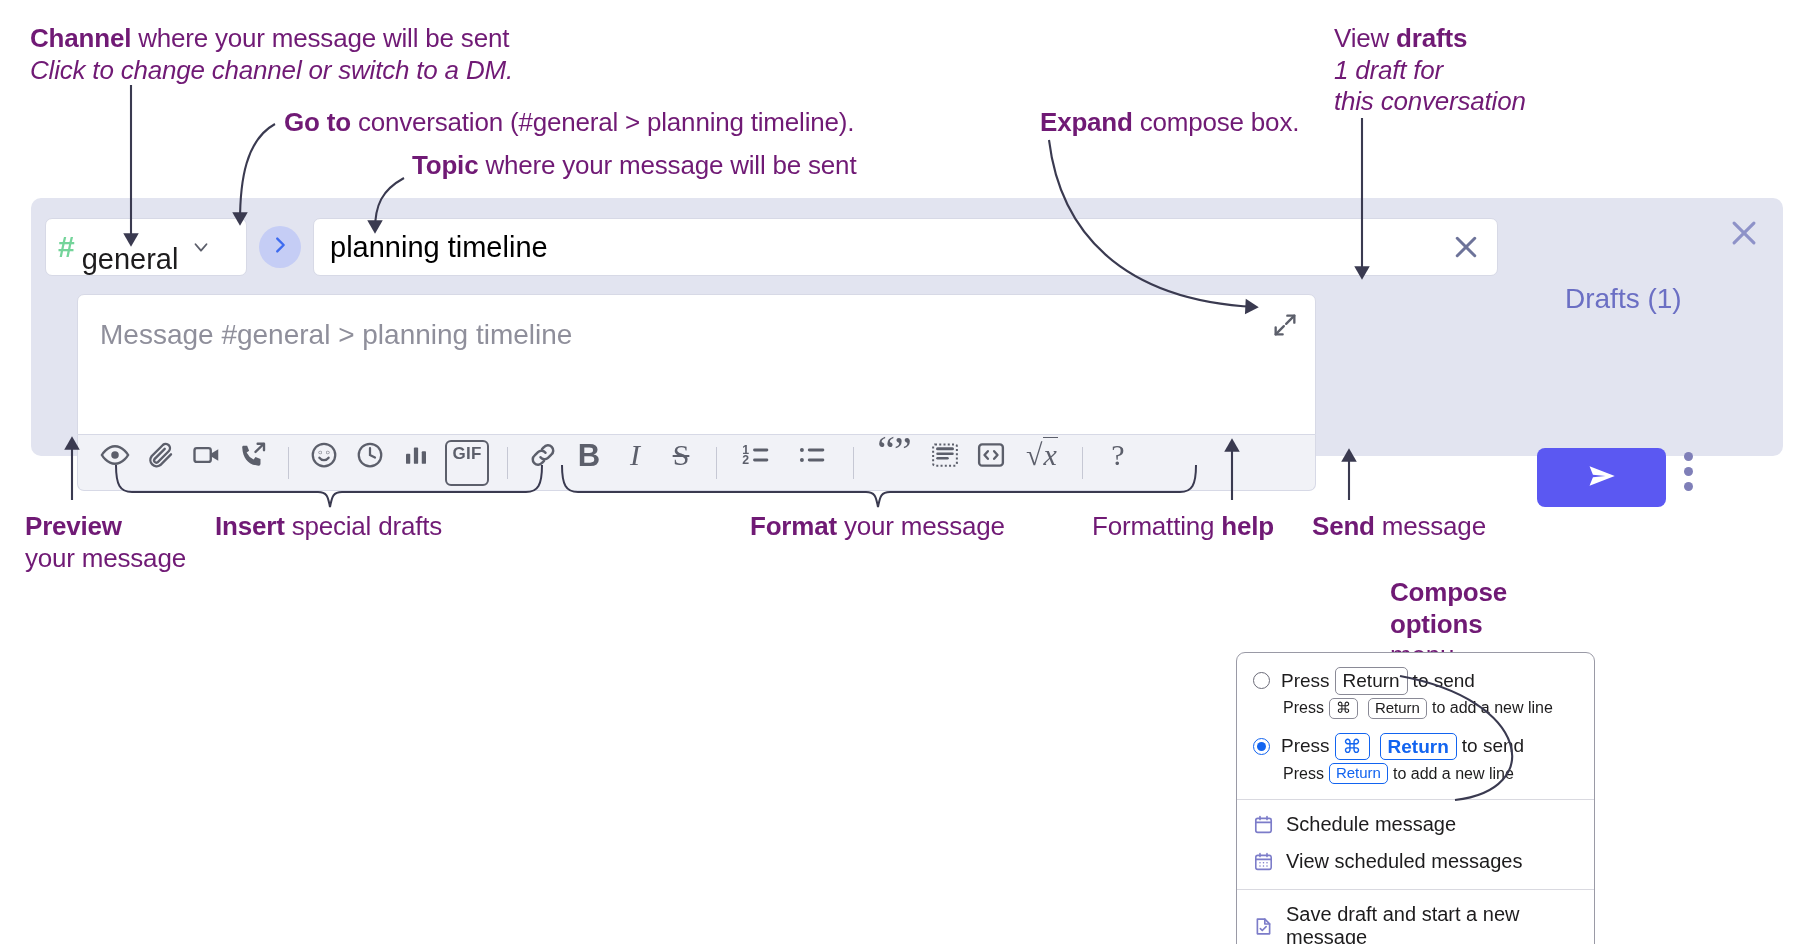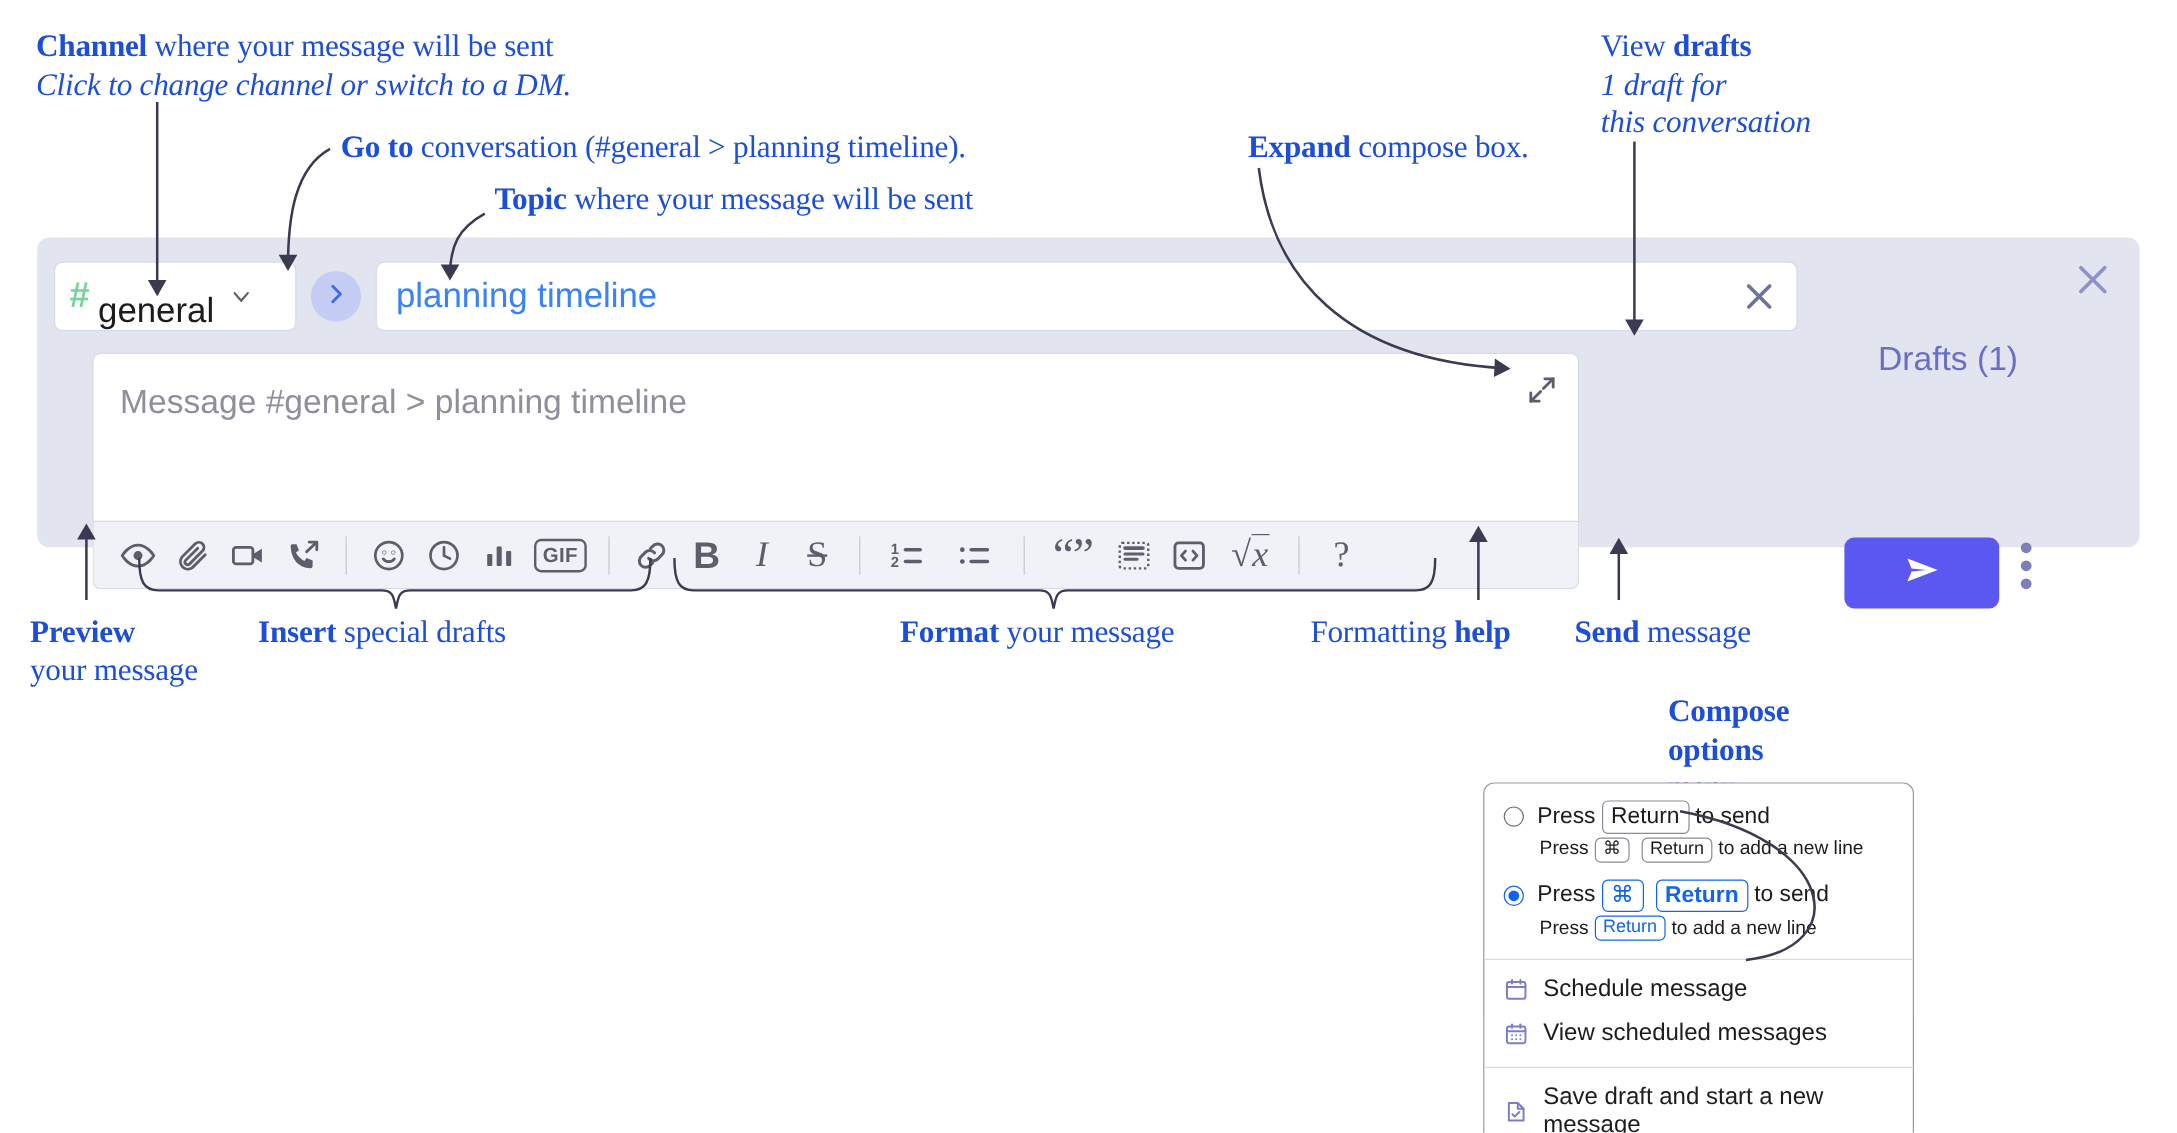--- a/index.html
+++ b/index.html
@@ -10,24 +10,23 @@
     color:#2b2b40;
     position:relative;
     overflow:hidden;
   }
 
   
   .ann{
     position:absolute;
     font-size:26px;
     line-height:1.22;
-    color:#1d4ed8;
+    color:#701a75;
     white-space:nowrap;
     letter-spacing:-0.2px;
-    font-family:Liberation Serif, serif;
   }
   .ann b{font-weight:700;}
   .ann .it{font-style:italic;}
 
   
   #compose-panel{
     position:absolute;
     left:31px;top:198px;
     width:1752px;height:258px;
     background:#e2e4f0;
@@ -70,21 +69,21 @@
     cursor:pointer;flex:0 0 auto;
   }
 
   #topic-field{
     width:1185px;height:58px;
     background:#fff;border:1px solid #d7d9e6;border-radius:7px;
     display:flex;align-items:center;
     box-sizing:border-box;padding:0 16px;
     position:relative;
   }
-  #topic-value{font-size:29px;color:#3b82f6;}
+  #topic-value{font-size:29px;color:#000000;}
   #topic-clear{
     position:absolute;right:16px;top:50%;transform:translateY(-50%);
     cursor:pointer;display:flex;
   }
 
   
   #msg-card{
     position:absolute;left:46px;top:96px;
     width:1239px;height:141px;
     background:#ffffff;border:1px solid #d7d9e6;
@@ -107,21 +106,21 @@
     width:1239px;height:56px;
     background:#f1f2f7;
     border:1px solid #d7d9e6;border-top:none;
     border-radius:0 0 7px 7px;
     display:flex;align-items:center;
     box-sizing:border-box;
     padding:0 14px;
   }
   .tb{
     width:46px;height:46px;
-    display:flex;align-items:center;justify-content:center;
+    display:flex;justify-content:center;
     color:#5c5f6b;cursor:pointer;flex:0 0 auto;
   }
   .tb.wide{width:56px;}
   .tbsep{
     width:1px;height:32px;background:#c6c8d4;
     margin:0 12px;flex:0 0 auto;
   }
   .tb-txt{
     font-size:30px;color:#5c5f6b;line-height:1;
     font-family:"Liberation Serif", serif;

